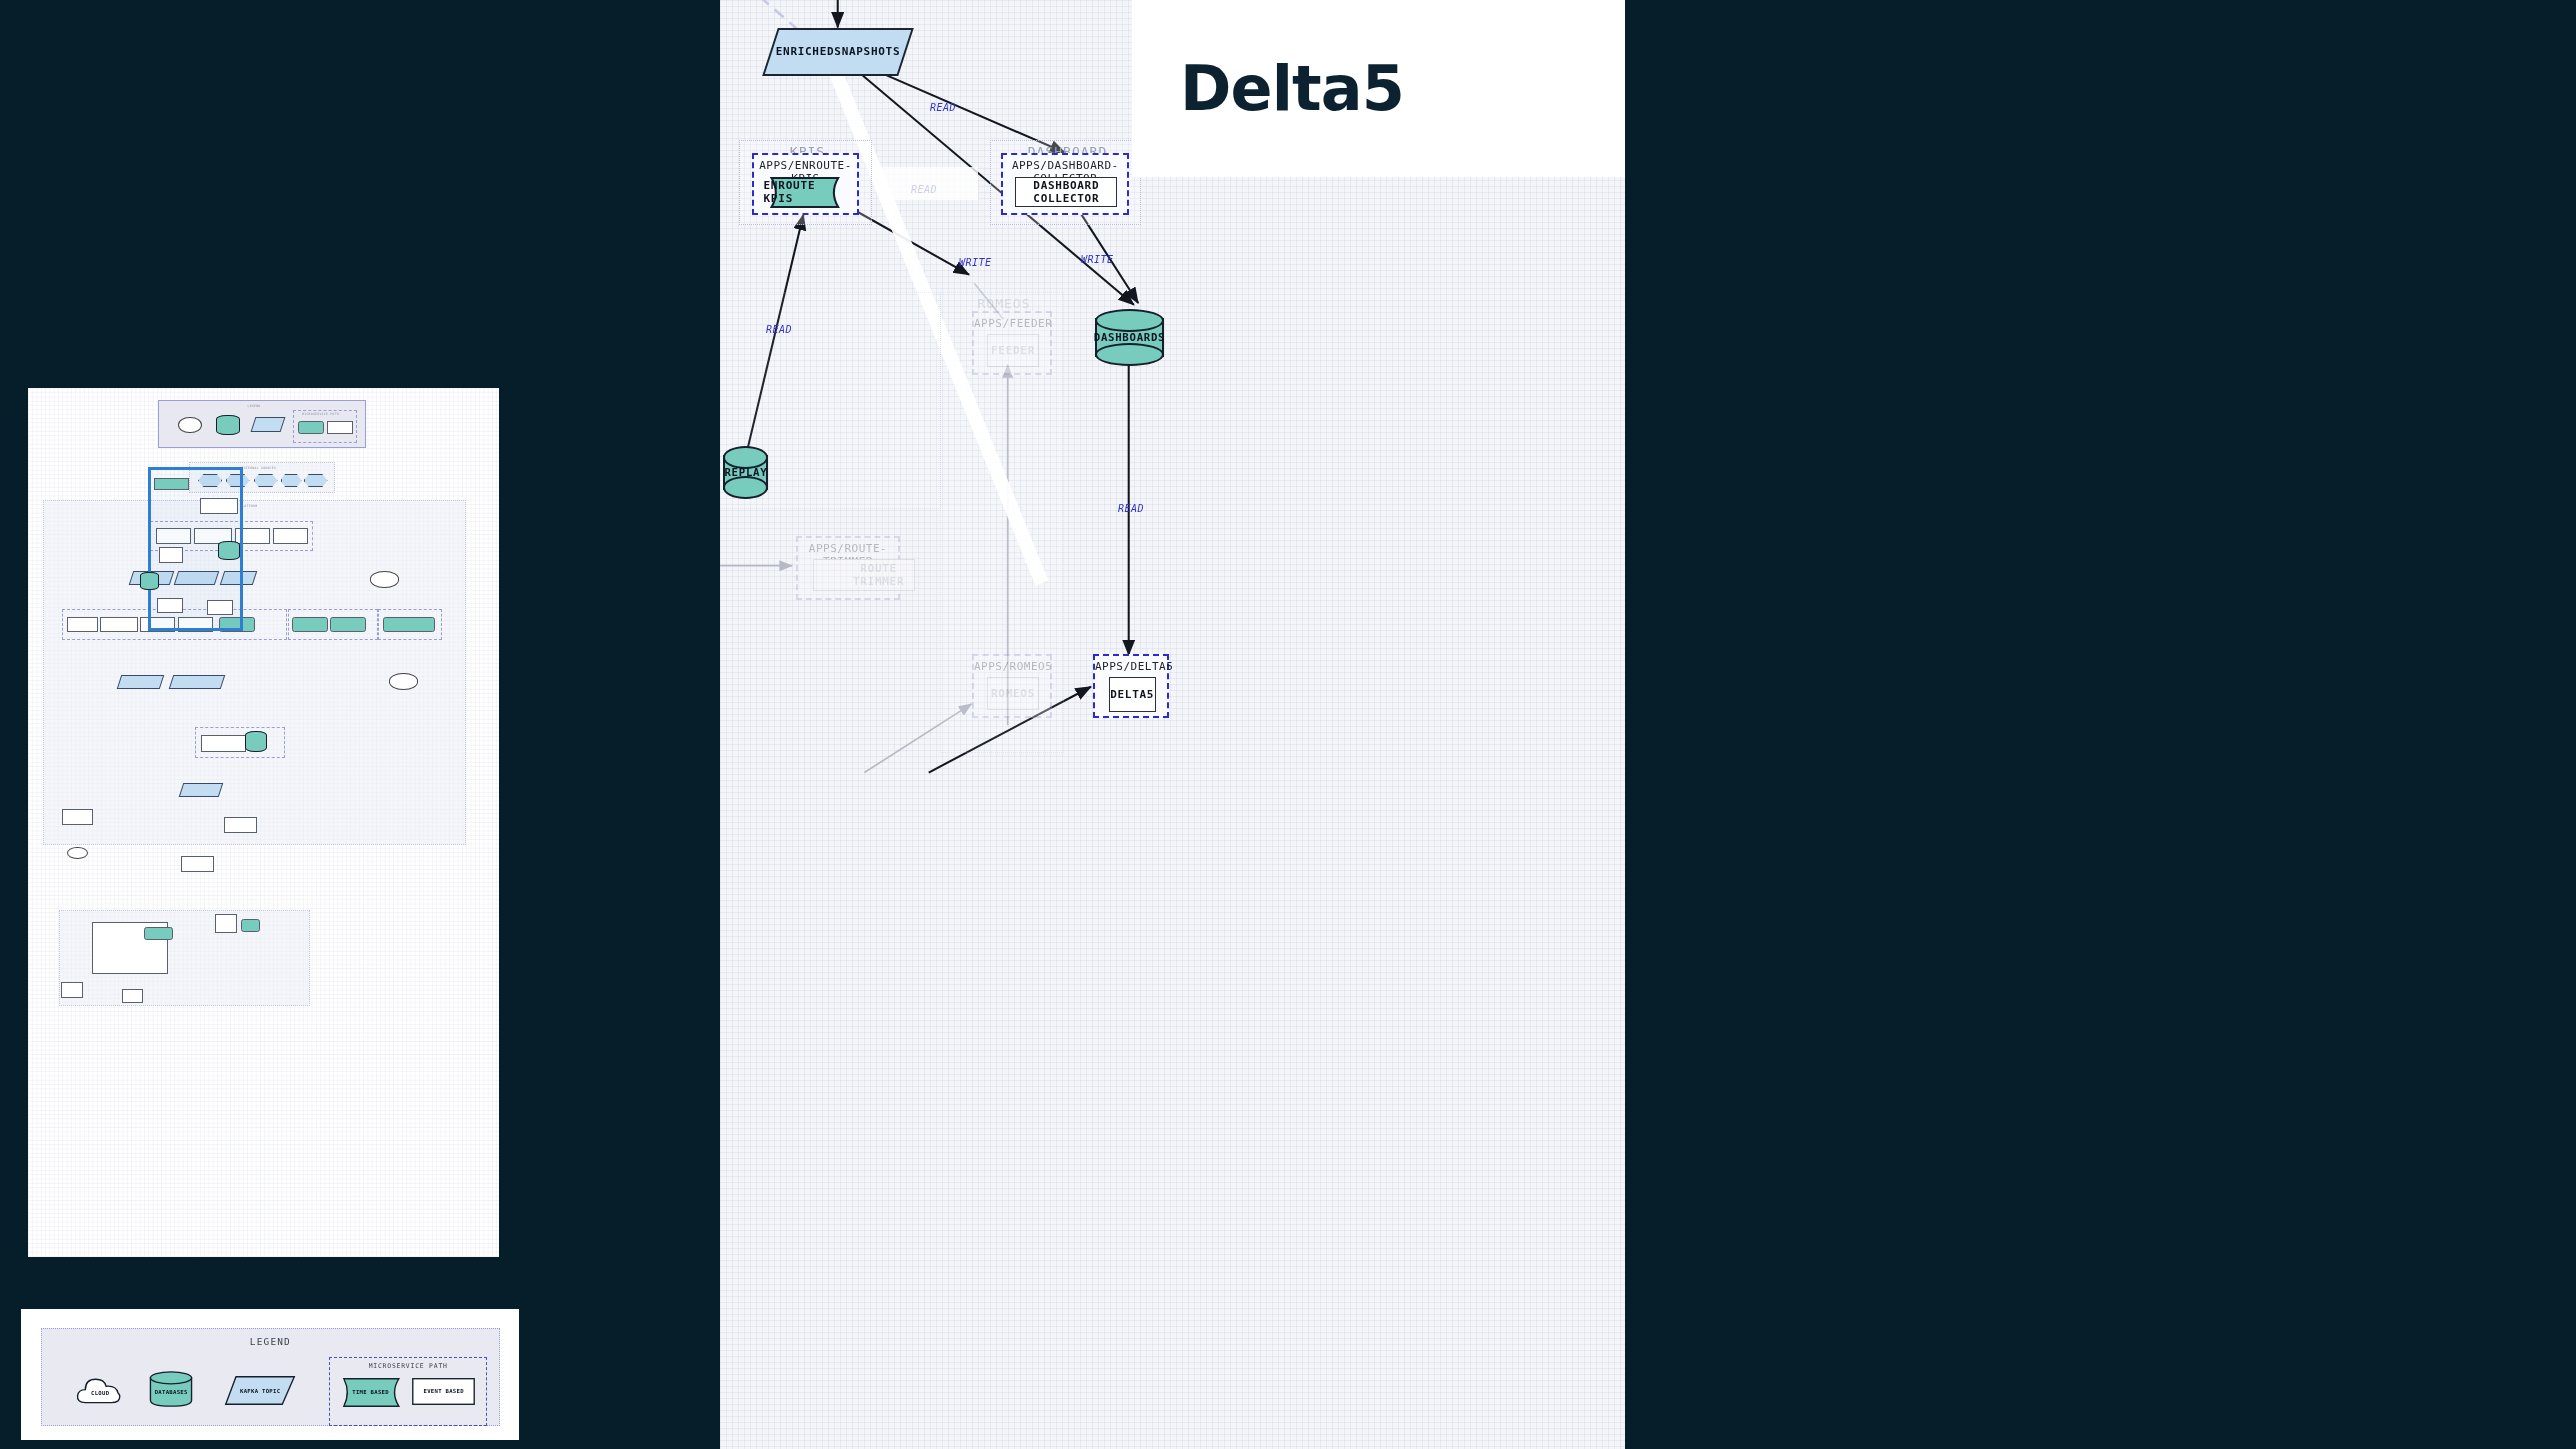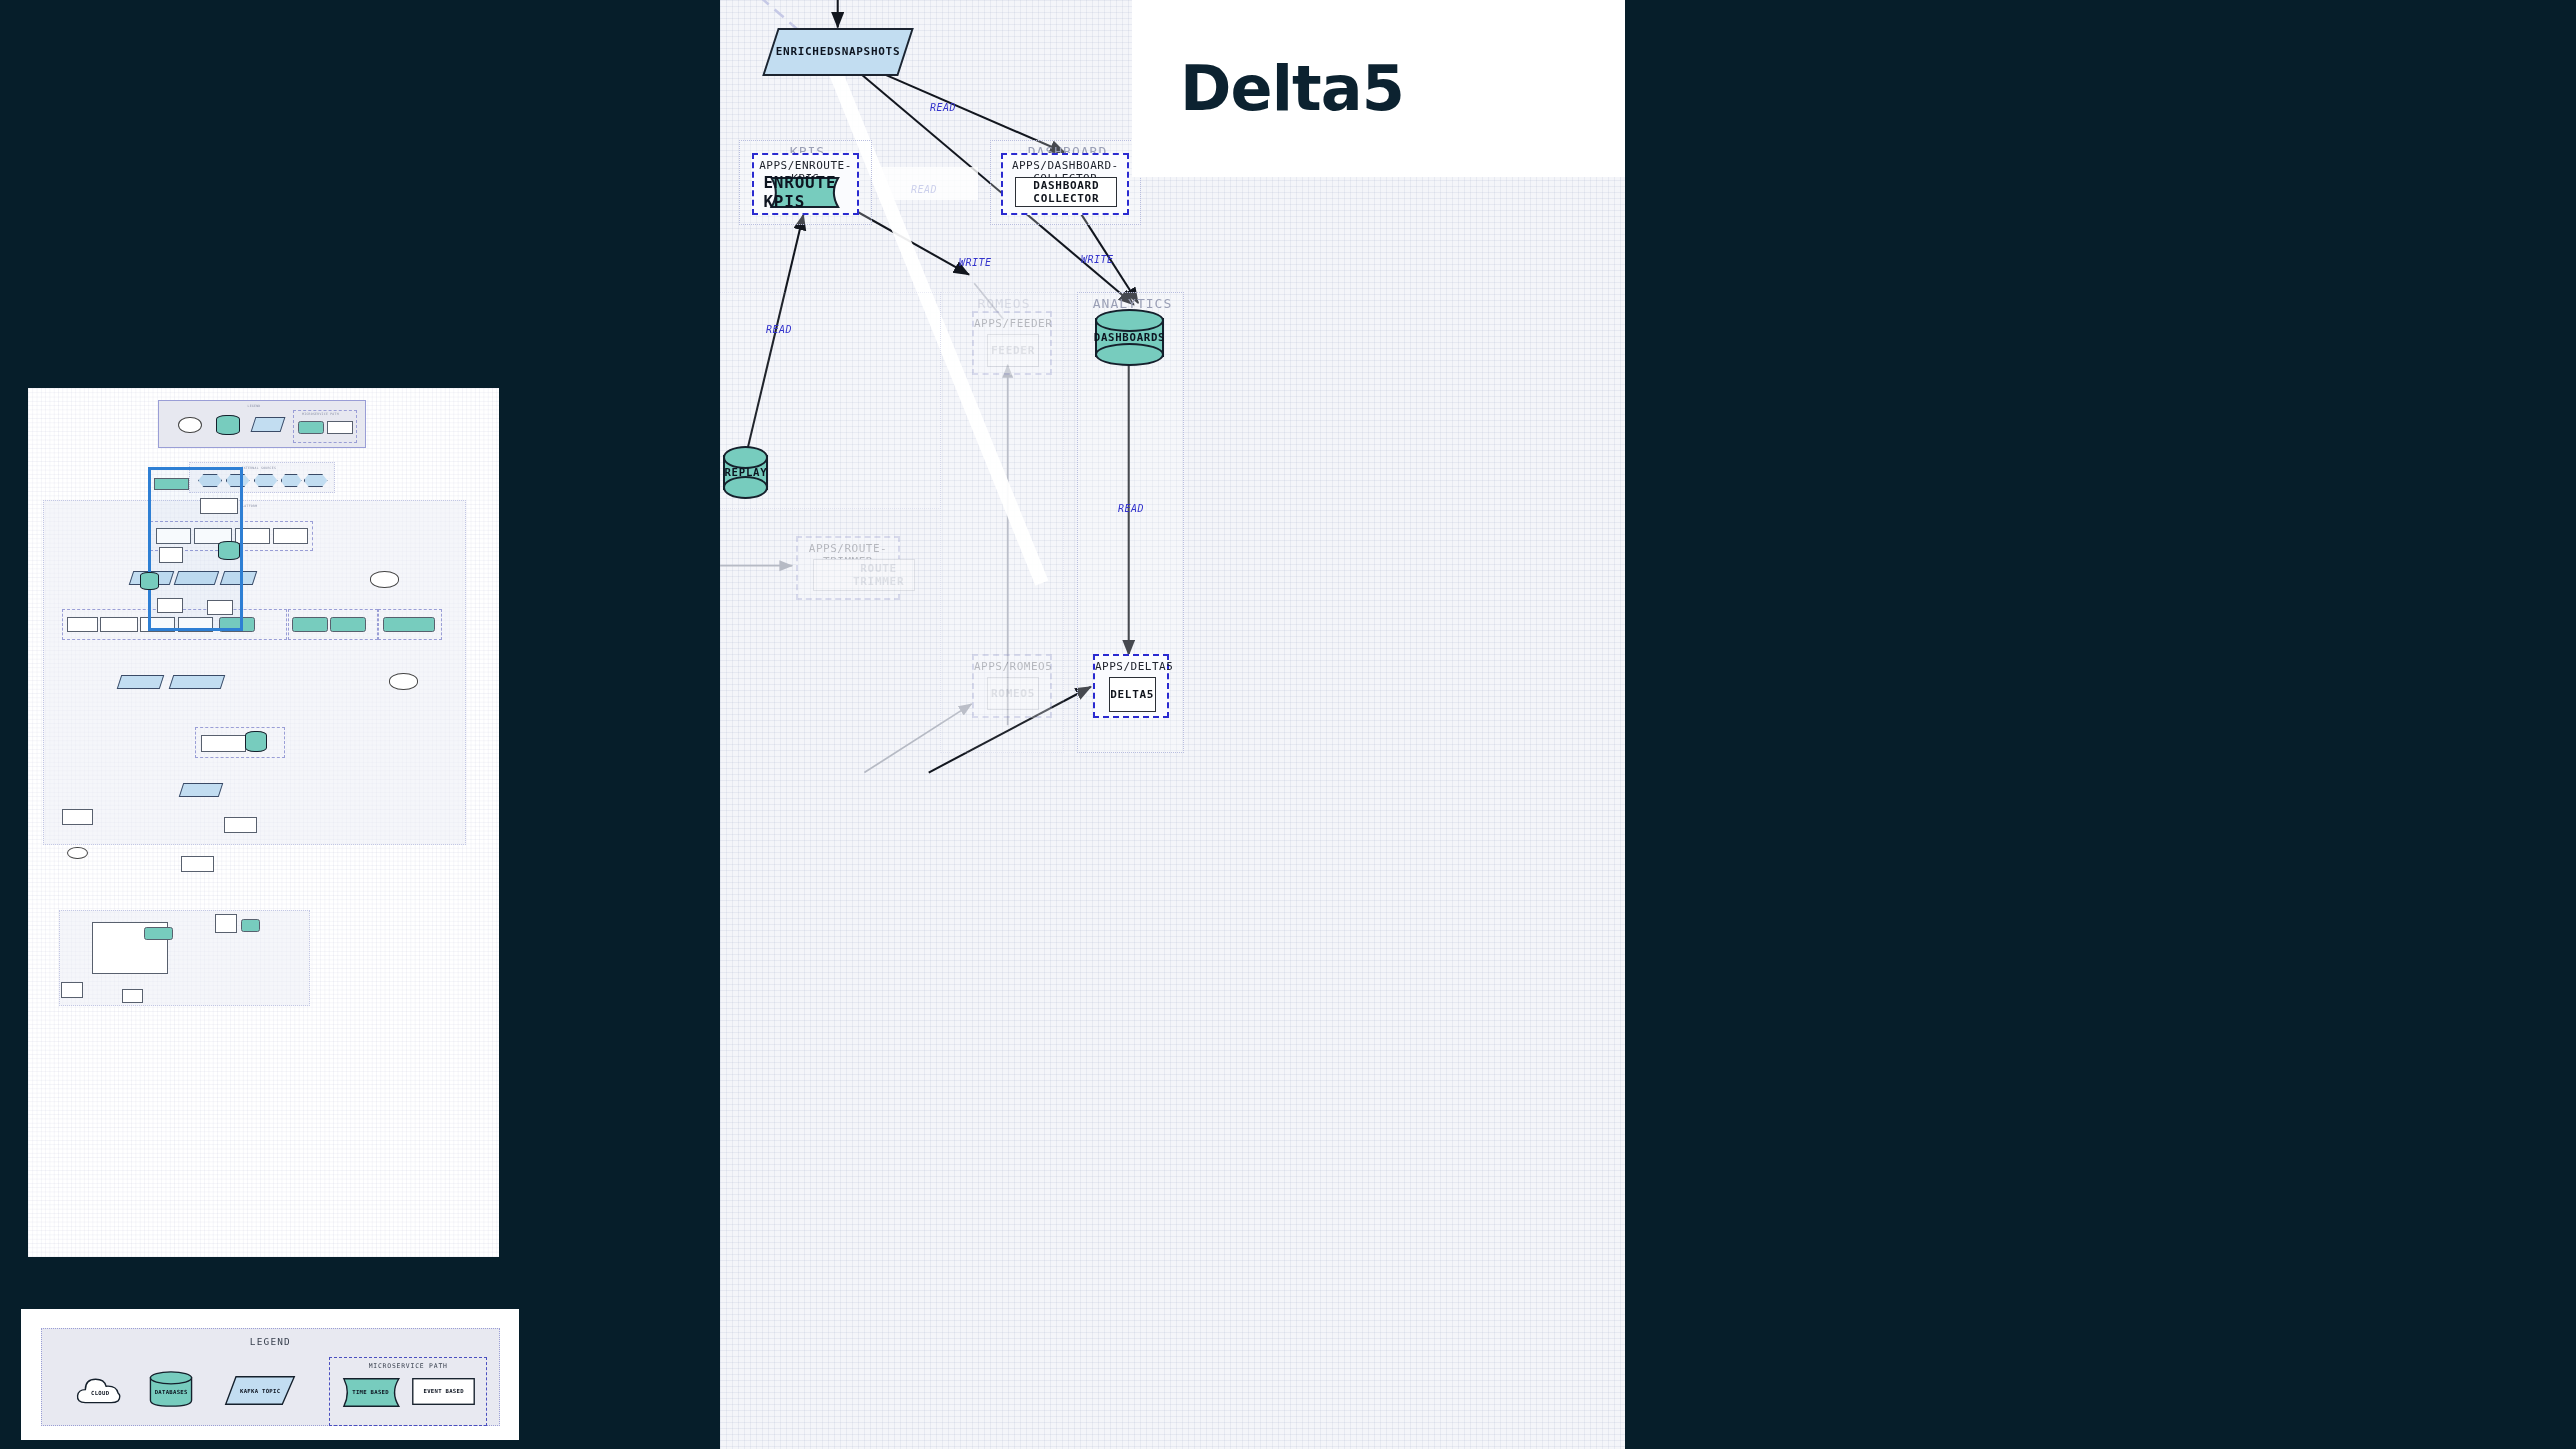--- a/index.html
+++ b/index.html
@@ -48,21 +48,21 @@
   .cyl .top{position:absolute;left:0;right:0;top:0;height:19px;background:#77ccbe;
       border:2.1px solid #15202c;border-radius:50%;}
   .cyl .bot{position:absolute;left:0;right:0;bottom:0;height:19px;background:#77ccbe;
       border:2.1px solid #15202c;border-radius:50%;}
   .cyl .txt{position:absolute;inset:0;display:flex;align-items:center;justify-content:center;
       font-size:10.7px;font-weight:bold;color:#0d1420;letter-spacing:0.7px;z-index:3;}
 
   
   .timebased{position:absolute;}
   .timebased .txt{position:absolute;inset:0;display:flex;align-items:center;justify-content:center;
-      font-size:16px;font-weight:bold;color:#0d1420;letter-spacing:0.8px;z-index:3;}
+      font-size:11px;font-weight:bold;color:#0d1420;letter-spacing:0.8px;z-index:3;}
 
   
   .edge-label{position:absolute;font-size:10px;font-style:italic;color:#3333cc;
       letter-spacing:0.5px;white-space:nowrap;}
   .edge-label.dim{color:#ccd0ec;}
 
   
   .hl-band{position:absolute;background:#ffffff;opacity:.92;}
 
   
@@ -183,23 +183,20 @@
   <div class="group faded" style="left:220px;top:292px;width:122px;height:459px;">
     <div class="group-title">ROMEOS</div>
   </div>
   <div class="ns faded" style="left:252px;top:311px;width:76px;height:60px;">
     <div class="ns-title">APPS/FEEDER</div>
     <div class="node-box dim" style="left:13px;top:20.6px;width:50px;height:31px;">
       <span>FEEDER</span>
     </div>
   </div>
 
-  <div class="group" style="left:357px;top:292px;width:105px;height:459px;">
-    <div class="group-title">ANALYTICS</div>
-  </div>
 
   <div class="cyl" style="left:375px;top:309px;width:69px;height:57px;">
     <div class="body"></div>
     <div class="top"></div>
     <div class="bot"></div>
     <div class="txt">DASHBOARDS</div>
   </div>
 
   <div class="cyl" style="left:3.4px;top:446px;width:45px;height:53px;">
     <div class="body"></div>

